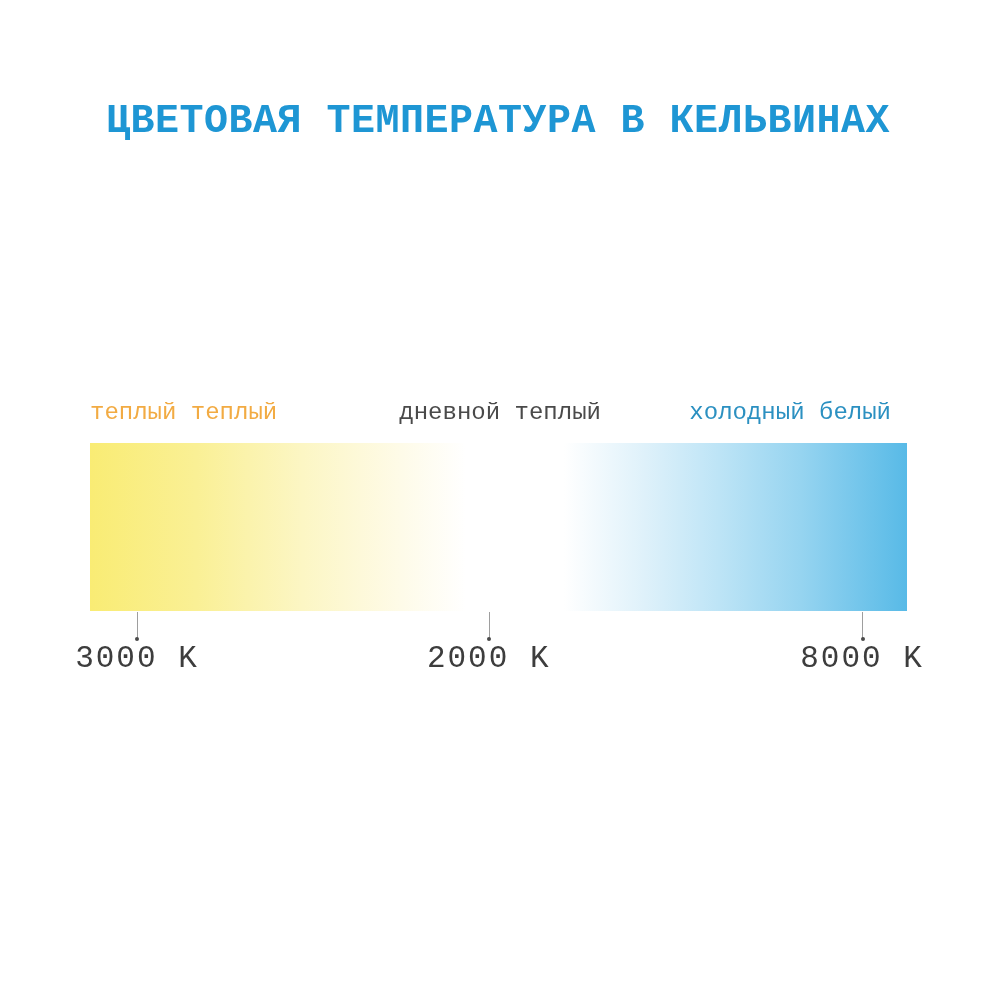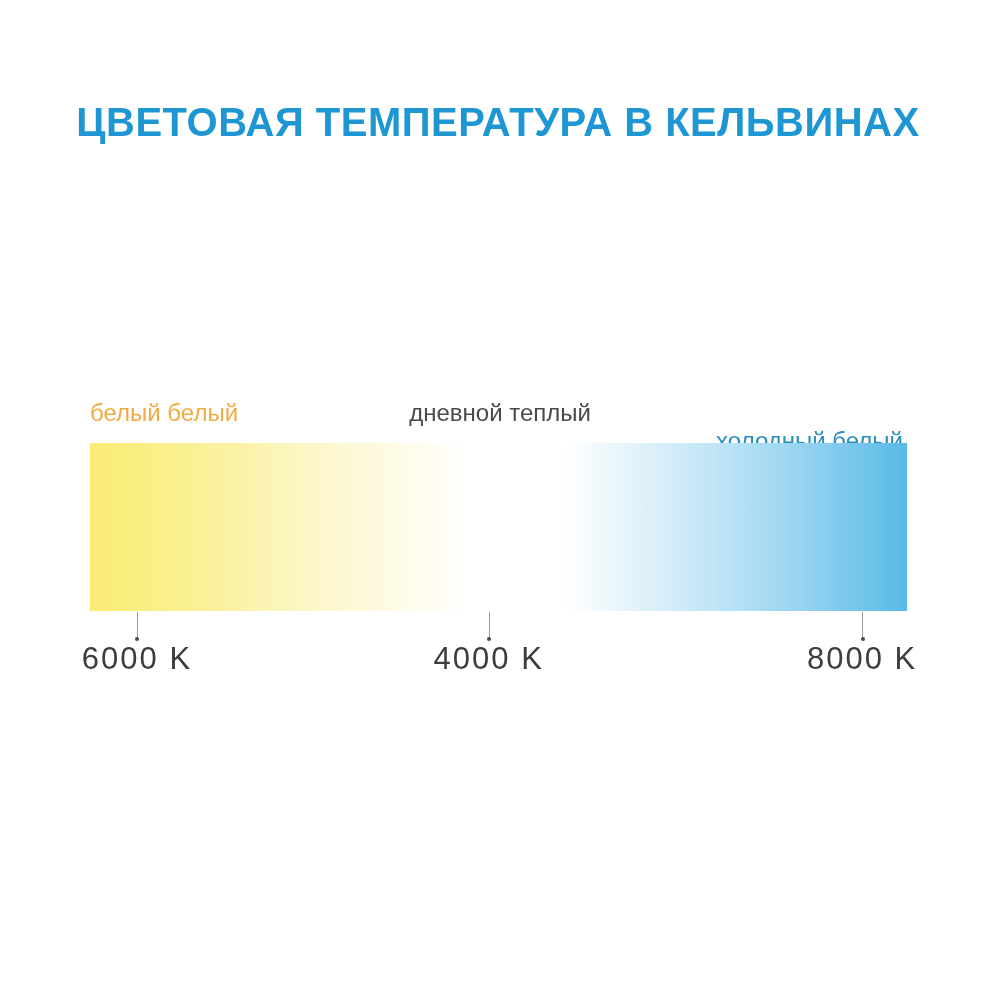--- a/index.html
+++ b/index.html
@@ -6,21 +6,21 @@
     margin: 0;
     padding: 0;
     background: #ffffff;
   }
   .page {
     position: relative;
     width: 996px;
     height: 1000px;
     background: #ffffff;
     overflow: hidden;
-    font-family: Liberation Sans, sans-serif;
+    font-family: Liberation Mono, monospace;
   }
   .title {
     position: absolute;
     top: 100px;
     left: 0;
     width: 100%;
     margin: 0;
     text-align: center;
     font-size: 40px;
     line-height: 44px;
@@ -40,21 +40,21 @@
     top: 0;
     left: 0;
     width: 100%;
     height: 30px;
     font-size: 24px;
     line-height: 30px;
   }
   .scale-label { position: absolute; white-space: nowrap; }
   .scale-label.warm { left: 0; }
   .scale-label.day  { left: 50.2%; transform: translateX(-50%); }
-  .scale-label.cold { right: 4px; margin-top: 28px; }
+  .scale-label.cold { right: 16px; }
   .bar {
     position: absolute;
     top: 45px;
     left: 0;
     width: 817px;
     height: 168px;
     
   }
   .tick {
     position: absolute;
@@ -94,29 +94,29 @@
 </head>
 <body>
 
 <div class="page">
 
   <h1 class="title" style="color: rgb(30, 150, 212);">ЦВЕТОВАЯ ТЕМПЕРАТУРА В КЕЛЬВИНАХ</h1>
 
   <div class="scale">
 
     <div class="labels-row">
-      <span class="scale-label warm" style="color: rgb(242, 171, 67);">белый белый</span>
+      <span class="scale-label warm" style="color: rgb(242, 171, 67);">теплый теплый</span>
       <span class="scale-label day" style="color: rgb(74, 74, 74);">дневной теплый</span>
       <span class="scale-label cold" style="color: rgb(43, 144, 193);">холодный белый</span>
     </div>
 
     <div class="bar" style="background: linear-gradient(to right, rgb(249, 236, 116) 0%, rgb(250, 240, 149) 13%, rgb(252, 246, 196) 26%, rgb(254, 251, 232) 38%, rgb(255, 255, 255) 46%, rgb(255, 255, 255) 58%, rgb(222, 241, 250) 68%, rgb(189, 228, 246) 77%, rgb(150, 212, 240) 87%, rgb(88, 186, 231) 100%);"></div>
 
     <div class="tick t0"></div>
     <div class="tick t1"></div>
     <div class="tick t2"></div>
 
-    <div class="kelvin k0">6000 K</div>
-    <div class="kelvin k1">4000 K</div>
+    <div class="kelvin k0">3000 K</div>
+    <div class="kelvin k1">2000 K</div>
     <div class="kelvin k2">8000 K</div>
 
   </div>
 </div>
 
 </body></html>

